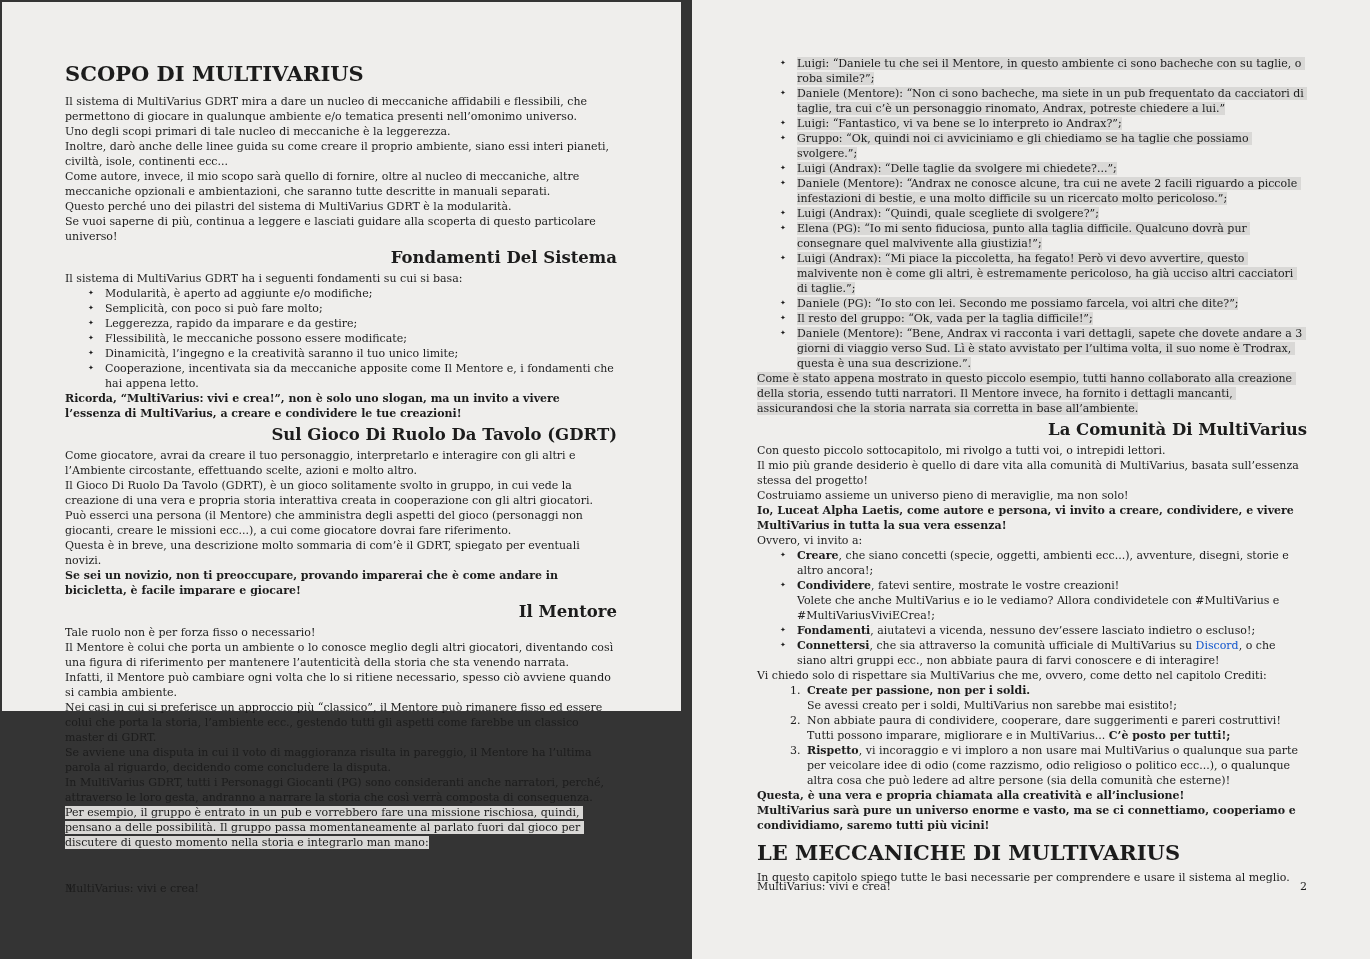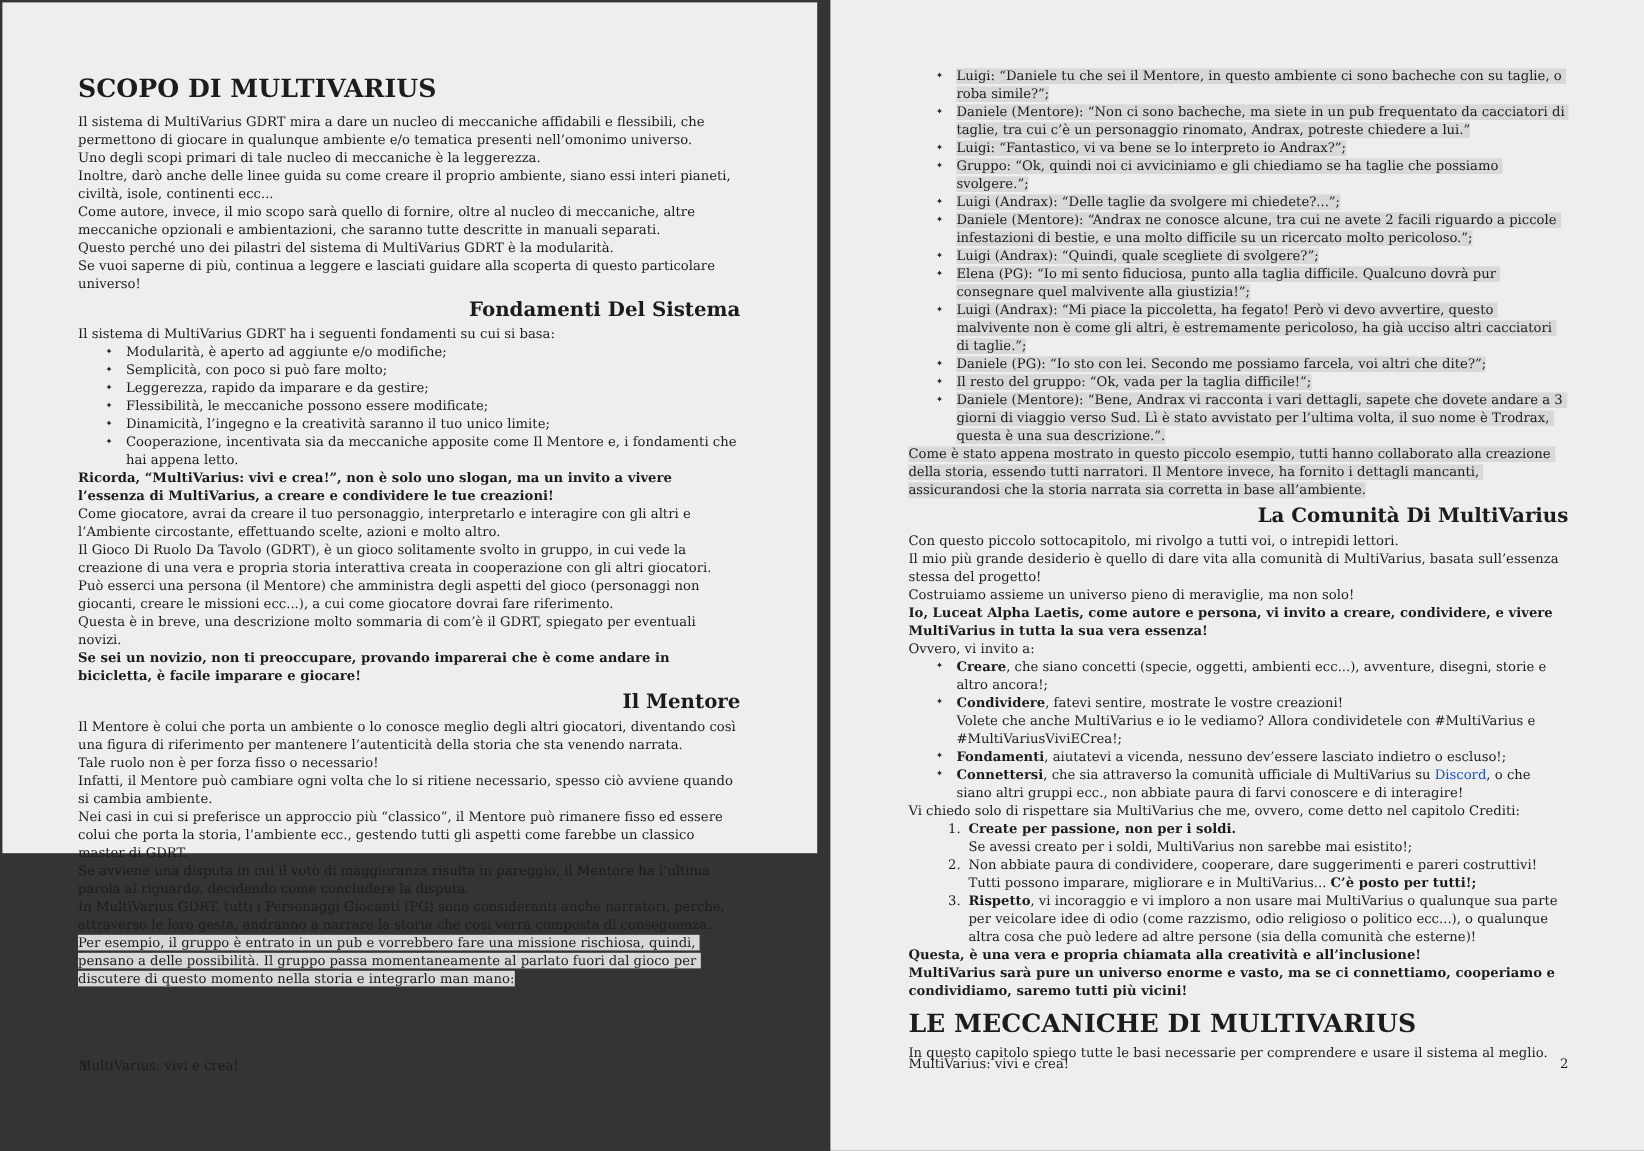--- a/index.html
+++ b/index.html
@@ -78,32 +78,33 @@
           <span class="li-text">Dinamicità, l’ingegno e la creatività saranno il tuo unico limite;</span>
         </li>
         <li>
           <span class="marker">✦</span>
           <span class="li-text">Cooperazione, incentivata sia da meccaniche apposite come Il Mentore e, i fondamenti che hai appena letto.</span>
         </li>
       </ul>
 
     <p class="b">Ricorda, “MultiVarius: vivi e crea!”, non è solo uno slogan, ma un invito a vivere l’essenza di MultiVarius, a creare e condividere le tue creazioni!</p>
 
+    <h2>Sul Gioco Di Ruolo Da Tavolo (GDRT)</h2>
     <div>
       <p>Come giocatore, avrai da creare il tuo personaggio, interpretarlo e interagire con gli altri e l’Ambiente circostante, effettuando scelte, azioni e molto altro.</p>
       <p>Il Gioco Di Ruolo Da Tavolo (GDRT), è un gioco solitamente svolto in gruppo, in cui vede la creazione di una vera e propria storia interattiva creata in cooperazione con gli altri giocatori.</p>
       <p>Può esserci una persona (il Mentore) che amministra degli aspetti del gioco (personaggi non giocanti, creare le missioni ecc...), a cui come giocatore dovrai fare riferimento.</p>
       <p>Questa è in breve, una descrizione molto sommaria di com’è il GDRT, spiegato per eventuali novizi.</p>
     </div>
     <p class="b">Se sei un novizio, non ti preoccupare, provando imparerai che è come andare in bicicletta, è facile imparare e giocare!</p>
 
     <h2>Il Mentore</h2>
     <div>
+      <p>Tale ruolo non è per forza fisso o necessario!</p>
       <p>Il Mentore è colui che porta un ambiente o lo conosce meglio degli altri giocatori, diventando così una figura di riferimento per mantenere l’autenticità della storia che sta venendo narrata.</p>
-      <p>Tale ruolo non è per forza fisso o necessario!</p>
       <p>Infatti, il Mentore può cambiare ogni volta che lo si ritiene necessario, spesso ciò avviene quando si cambia ambiente.</p>
       <p>Nei casi in cui si preferisce un approccio più “classico”, il Mentore può rimanere fisso ed essere colui che porta la storia, l’ambiente ecc., gestendo tutti gli aspetti come farebbe un classico master di GDRT.</p>
       <p>Se avviene una disputa in cui il voto di maggioranza risulta in pareggio, il Mentore ha l’ultima parola al riguardo, decidendo come concludere la disputa.</p>
       <p>In MultiVarius GDRT, tutti i Personaggi Giocanti (PG) sono consideranti anche narratori, perché, attraverso le loro gesta, andranno a narrare la storia che così verrà composta di conseguenza.</p>
     </div>
     <p><span class="hl">Per esempio, il gruppo è entrato in un pub e vorrebbero fare una missione rischiosa, quindi, pensano a delle possibilità. Il gruppo passa momentaneamente al parlato fuori dal gioco per discutere di questo momento nella storia e integrarlo man mano:</span></p>
 
   </div>
 
   <div class="footer footer-left">

